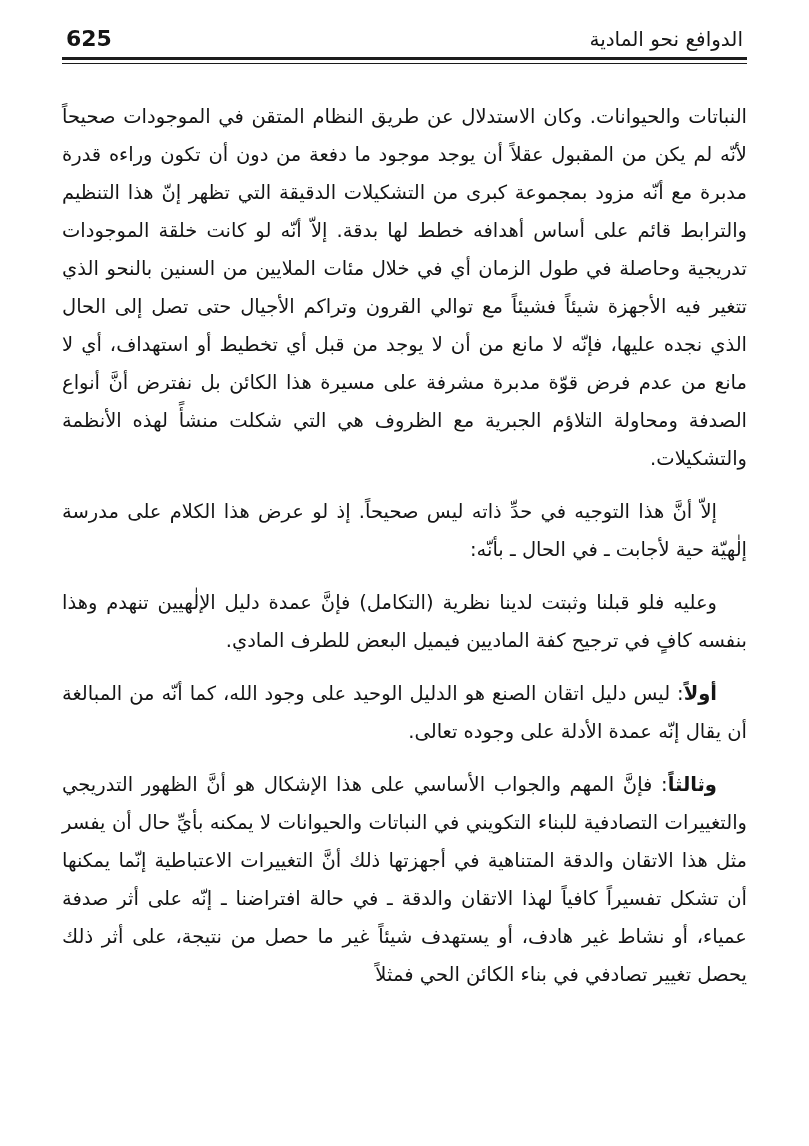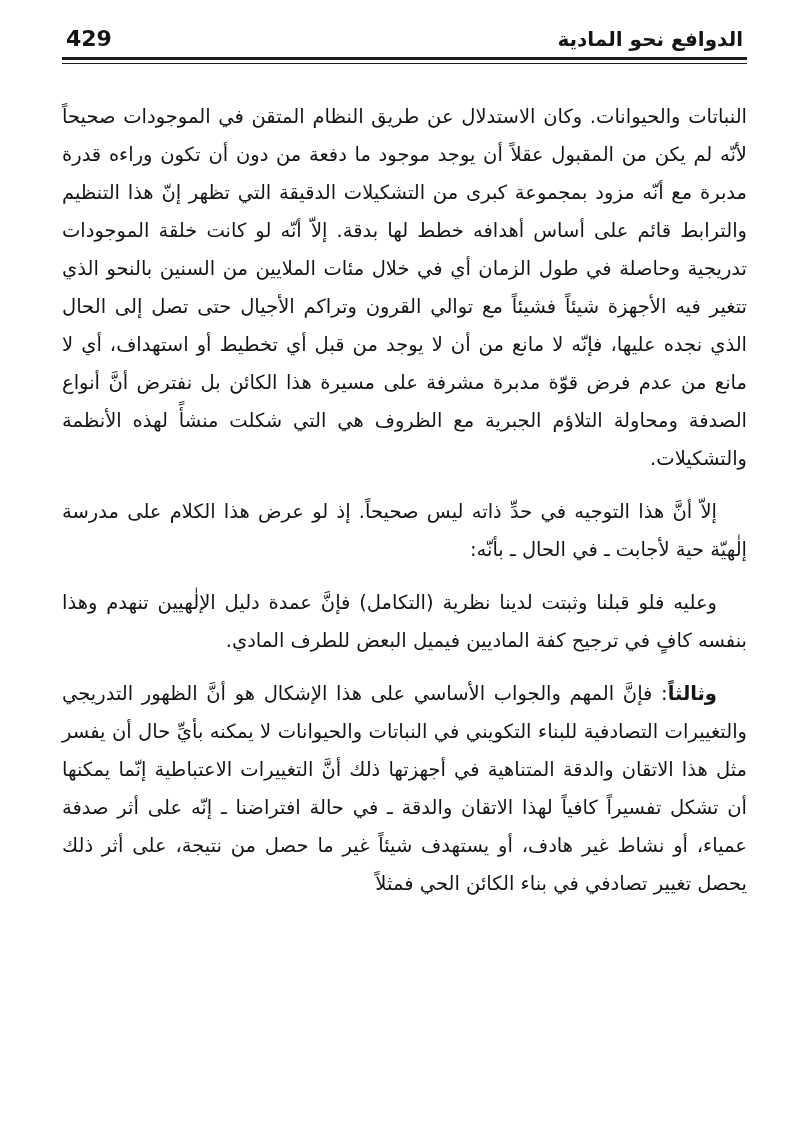--- a/index.html
+++ b/index.html
@@ -22,21 +22,21 @@
   }
   .page-header {
     display: flex;
     flex-direction: row;
     justify-content: space-between;
     align-items: flex-end;
     padding: 0 4px 6px 4px;
   }
   .book-title {
     font-size: 20px;
-    font-weight: bold;
+    font-weight: normal;
     letter-spacing: 0;
     text-align: center;
   }
   .page-number {
     font-size: 22px;
     font-weight: bold;
   }
   .header-rule {
     height: 3px;
     border-top: 3px solid #1c1c1c;
@@ -60,39 +60,42 @@
     font-weight: bold;
   }
 </style>
 </head>
 <body>
 
 <div class="page">
 
   <header class="page-header">
     <div class="book-title">الدوافع نحو المادية</div>
-    <div class="page-number">429</div>
+    <div class="page-number">625</div>
   </header>
 
   <div class="header-rule"></div>
 
   <main class="content">
 
     <p class="para">
       <span class="lead"></span><span>النباتات والحيوانات. وكان الاستدلال عن طريق النظام المتقن في الموجودات صحيحاً لأنّه لم يكن من المقبول عقلاً أن يوجد موجود ما دفعة من دون أن تكون وراءه قدرة مدبرة مع أنّه مزود بمجموعة كبرى من التشكيلات الدقيقة التي تظهر إنّ هذا التنظيم والترابط قائم على أساس أهدافه خطط لها بدقة. إلاّ أنّه لو كانت خلقة الموجودات تدريجية وحاصلة في طول الزمان أي في خلال مئات الملايين من السنين بالنحو الذي تتغير فيه الأجهزة شيئاً فشيئاً مع توالي القرون وتراكم الأجيال حتى تصل إلى الحال الذي نجده عليها، فإنّه لا مانع من أن لا يوجد من قبل أي تخطيط أو استهداف، أي لا مانع من عدم فرض قوّة مدبرة مشرفة على مسيرة هذا الكائن بل نفترض أنَّ أنواع الصدفة ومحاولة التلاؤم الجبرية مع الظروف هي التي شكلت منشأً لهذه الأنظمة والتشكيلات.</span>
     </p>
 
     <p class="para indent">
       <span class="lead"></span><span>إلاّ أنَّ هذا التوجيه في حدِّ ذاته ليس صحيحاً. إذ لو عرض هذا الكلام على مدرسة إلٰهيّة حية لأجابت ـ في الحال ـ بأنّه:</span>
     </p>
 
     <p class="para indent">
       <span class="lead"></span><span>وعليه فلو قبلنا وثبتت لدينا نظرية (التكامل) فإنَّ عمدة دليل الإلٰهيين تنهدم وهذا بنفسه كافٍ في ترجيح كفة الماديين فيميل البعض للطرف المادي.</span>
     </p>
 
+    <p class="para indent">
+      <span class="lead">أولاً</span><span>: ليس دليل اتقان الصنع هو الدليل الوحيد على وجود الله، كما أنّه من المبالغة أن يقال إنّه عمدة الأدلة على وجوده تعالى.</span>
+    </p>
 
 
     <p class="para indent">
       <span class="lead">وثالثاً</span><span>: فإنَّ المهم والجواب الأساسي على هذا الإشكال هو أنَّ الظهور التدريجي والتغييرات التصادفية للبناء التكويني في النباتات والحيوانات لا يمكنه بأيِّ حال أن يفسر مثل هذا الاتقان والدقة المتناهية في أجهزتها ذلك أنَّ التغييرات الاعتباطية إنّما يمكنها أن تشكل تفسيراً كافياً لهذا الاتقان والدقة ـ في حالة افتراضنا ـ إنّه على أثر صدفة عمياء، أو نشاط غير هادف، أو يستهدف شيئاً غير ما حصل من نتيجة، على أثر ذلك يحصل تغيير تصادفي في بناء الكائن الحي فمثلاً</span>
     </p>
 
   </main>
 
 </div>
 

